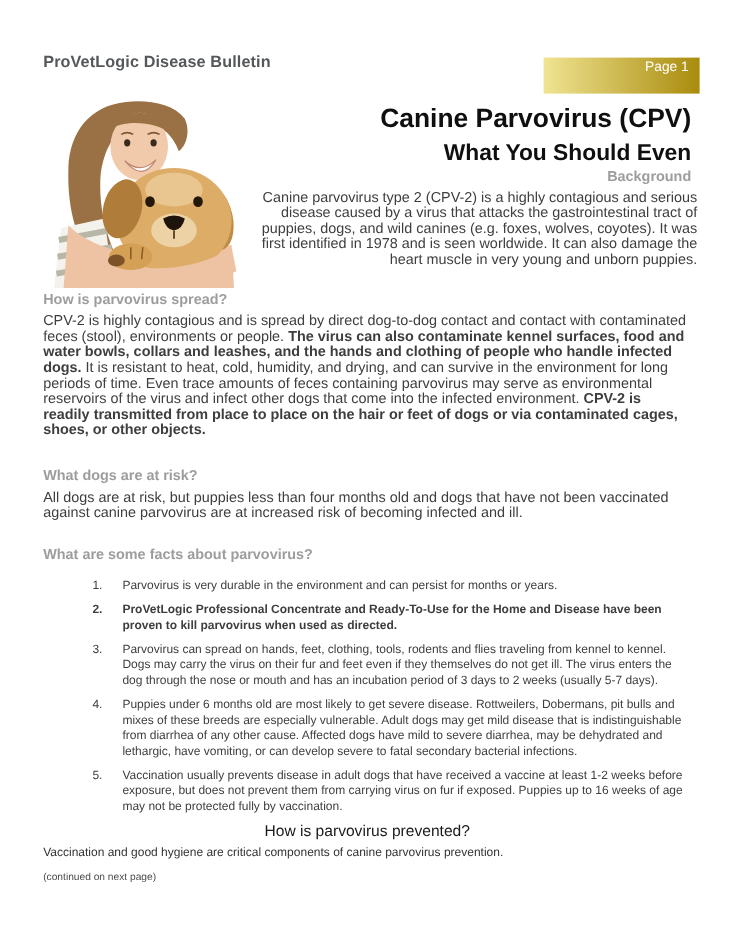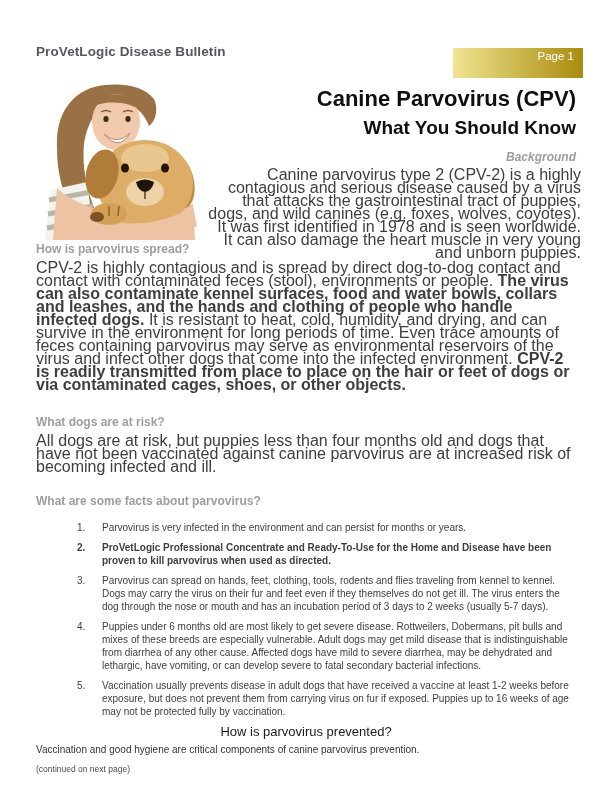--- a/index.html
+++ b/index.html
@@ -12,24 +12,24 @@
     position:absolute;left:453px;top:48px;width:130px;height:30px;line-height:17px;
     text-align:right;padding-right:9px;box-sizing:border-box;color:#ffffff;font-size:11.5px;
     background:linear-gradient(90deg,#f0e492,#c9a92e 60%,#a98b0d);
   }
   .hero{position:absolute;left:33px;top:84px;right:36px;height:160px;text-align:right;}
   .photo{position:absolute;left:0;top:0;width:170px;height:156px;}
   .hero-col{margin-left:174px;}
   .doc-title{font-size:22px;font-weight:700;color:#0f0f0f;line-height:26px;margin-top:2px;}
   .doc-sub{font-size:19px;font-weight:700;color:#0f0f0f;line-height:23px;margin-top:4px;}
   .sec-h{font-size:12px;font-weight:700;color:#9d9d9d;line-height:14px;}
-  .bg-h{margin-top:11px;font-style:italic;}
+  .bg-h{margin-top:1px;}
   .bg-body{margin-top:4px;font-size:10px;line-height:12.7px;width:374px;}
   .main{position:absolute;left:36px;top:242px;width:540px;}
-  .para{font-size:16px;line-height:13px;}
+  .para{font-size:12px;line-height:13px;}
   .b{font-weight:700;}
   .spread-h{margin-bottom:5px;}
   .risk-h{margin-top:24px;margin-bottom:5px;}
   .facts-h{margin-top:21px;}
   .facts-list{margin-top:13px;}
   .fact-item{display:flex;padding-left:41px;margin-bottom:7px;font-size:10px;line-height:13px;}
   .fact-num{width:25px;flex:none;}
   .fact-text{flex:1;}
   .prev-h{font-size:13px;font-weight:400;color:#1a1a1a;line-height:14px;margin-top:4px;text-align:center;}
   .prev-body{font-size:10px;color:#333333;line-height:13px;margin-top:4px;}
@@ -79,38 +79,38 @@
 
       <path d="M26,118 C62,144 122,148 160,122 L164,142 C128,160 58,160 22,138 Z" fill="#eec3a4"></path>
 
       <ellipse cx="76" cy="130" rx="18" ry="11" fill="#d3a055"></ellipse>
       <ellipse cx="64" cy="133" rx="7" ry="5" fill="#7d5226"></ellipse>
       <path d="M76,122 L76,132 M86,122 L85,132" stroke="#8a5a28" stroke-width="1.3" fill="none"></path>
     </svg>
 
     <div class="hero-col">
       <div class="doc-title">Canine Parvovirus (CPV)</div>
-      <div class="doc-sub">What You Should Know</div>
+      <div class="doc-sub">What You Should Even</div>
       <div class="sec-h bg-h">Background</div>
       <div class="bg-body para">Canine parvovirus type 2 (CPV-2) is a highly contagious and serious disease caused by a virus that attacks the gastrointestinal tract of puppies, dogs, and wild canines (e.g. foxes, wolves, coyotes). It was first identified in 1978 and is seen worldwide. It can also damage the heart muscle in very young and unborn puppies.</div>
     </div>
   </div>
 
   <div class="main">
     <div class="sec-h spread-h">How is parvovirus spread?</div>
     <div class="para"><span>CPV-2 is highly contagious and is spread by direct dog-to-dog contact and contact with contaminated feces (stool), environments or people. </span><span class="b">The virus can also contaminate kennel surfaces, food and water bowls, collars and leashes, and the hands and clothing of people who handle infected dogs.</span><span> It is resistant to heat, cold, humidity, and drying, and can survive in the environment for long periods of time. Even trace amounts of feces containing parvovirus may serve as environmental reservoirs of the virus and infect other dogs that come into the infected environment. </span><span class="b">CPV-2 is readily transmitted from place to place on the hair or feet of dogs or via contaminated cages, shoes, or other objects.</span></div>
 
     <div class="sec-h risk-h">What dogs are at risk?</div>
     <div class="para">All dogs are at risk, but puppies less than four months old and dogs that have not been vaccinated against canine parvovirus are at increased risk of becoming infected and ill.</div>
 
     <div class="sec-h facts-h">What are some facts about parvovirus?</div>
     <div class="facts-list">
         <div class="fact-item">
           <span class="fact-num">1.</span>
-          <span class="fact-text">Parvovirus is very infected in the environment and can persist for months or years.</span>
+          <span class="fact-text">Parvovirus is very durable in the environment and can persist for months or years.</span>
         </div>
         <div class="fact-item b">
           <span class="fact-num">2.</span>
           <span class="fact-text">ProVetLogic Professional Concentrate and Ready-To-Use for the Home and Disease have been proven to kill parvovirus when used as directed.</span>
         </div>
         <div class="fact-item">
           <span class="fact-num">3.</span>
           <span class="fact-text">Parvovirus can spread on hands, feet, clothing, tools, rodents and flies traveling from kennel to kennel. Dogs may carry the virus on their fur and feet even if they themselves do not get ill. The virus enters the dog through the nose or mouth and has an incubation period of 3 days to 2 weeks (usually 5-7 days).</span>
         </div>
         <div class="fact-item">

